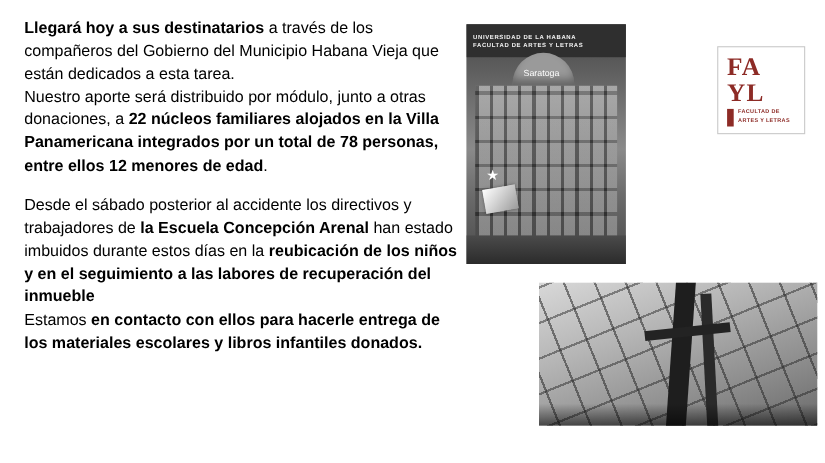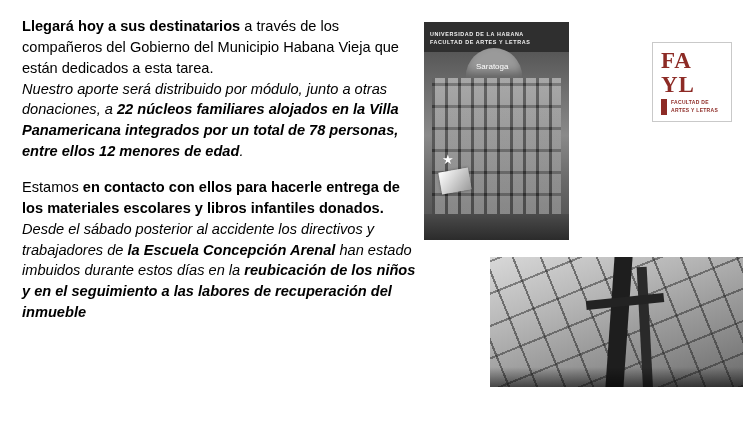--- a/index.html
+++ b/index.html
@@ -27,21 +27,20 @@
     width: 400px;
     font-size: 14.6px;
     line-height: 1.43;
     color: #000000;
   }
   .para {
     margin: 0 0 0 0;
   }
   .para + .para {
     margin-top: 0px;
-    font-style: italic;
   }
   .spacer {
     height: 15px;
   }
   b, .b {
     font-weight: bold;
   }
   
   .photo-building {
     position: absolute;
@@ -212,22 +211,22 @@
 </style>
 </head>
 <body>
 
 <div class="slide">
 
   <div class="text-col">
     <p class="para"><span class="b">Llegará hoy a sus destinatarios</span><span> a través de los compañeros del Gobierno del Municipio Habana Vieja que están dedicados a esta tarea.</span></p>
     <p class="para"><span>Nuestro aporte será distribuido por módulo, junto a otras donaciones,  a </span><span class="b">22 núcleos familiares alojados en la Villa Panamericana integrados por un total de 78 personas, entre ellos 12 menores de edad</span><span>.</span></p>
     <div class="spacer"></div>
+    <p class="para"><span>Desde el sábado posterior al accidente los directivos y trabajadores de </span><span class="b">la Escuela Concepción Arenal</span><span> han estado imbuidos durante estos días en la </span><span class="b">reubicación de los niños y en el seguimiento a las labores de recuperación del inmueble</span></p>
     <p class="para"><span>Estamos </span><span class="b">en contacto con ellos para hacerle entrega de los materiales escolares y libros infantiles donados.</span></p>
-    <p class="para"><span>Desde el sábado posterior al accidente los directivos y trabajadores de </span><span class="b">la Escuela Concepción Arenal</span><span> han estado imbuidos durante estos días en la </span><span class="b">reubicación de los niños y en el seguimiento a las labores de recuperación del inmueble</span></p>
     <div class="spacer"></div>
   </div>
 
   <div class="photo-building">
     <div class="pb-sky"></div>
     <div class="pb-caption">
       <div>UNIVERSIDAD DE LA HABANA</div>
       <div>FACULTAD DE ARTES Y LETRAS</div>
     </div>
     <div class="pb-dome"></div>

